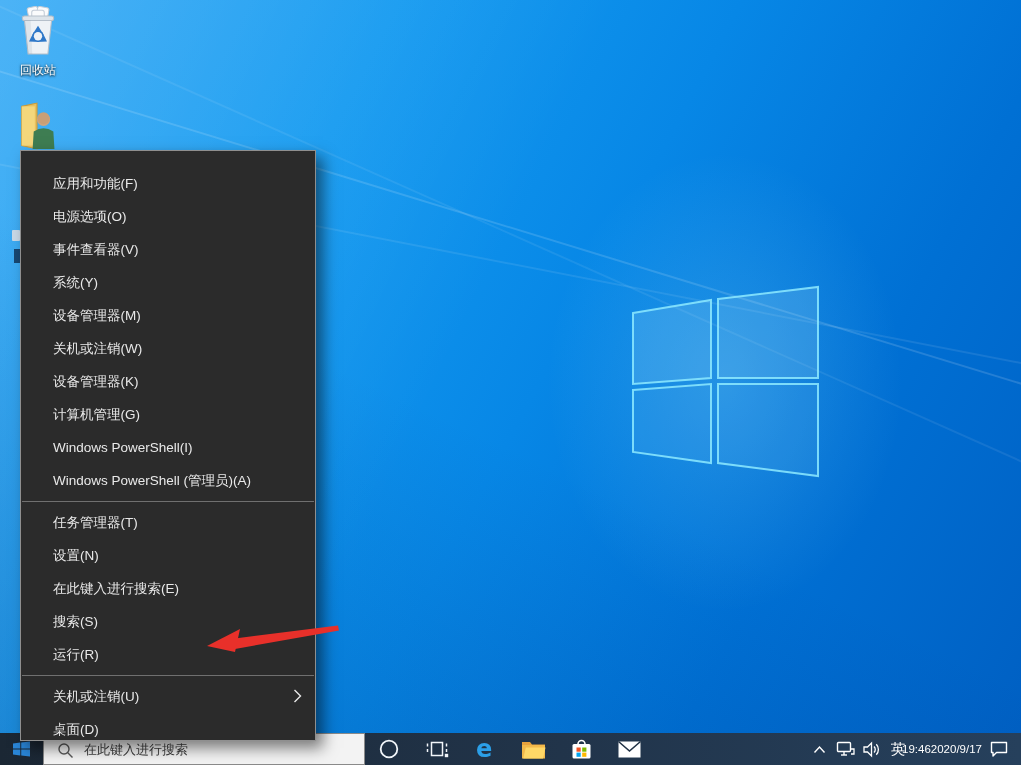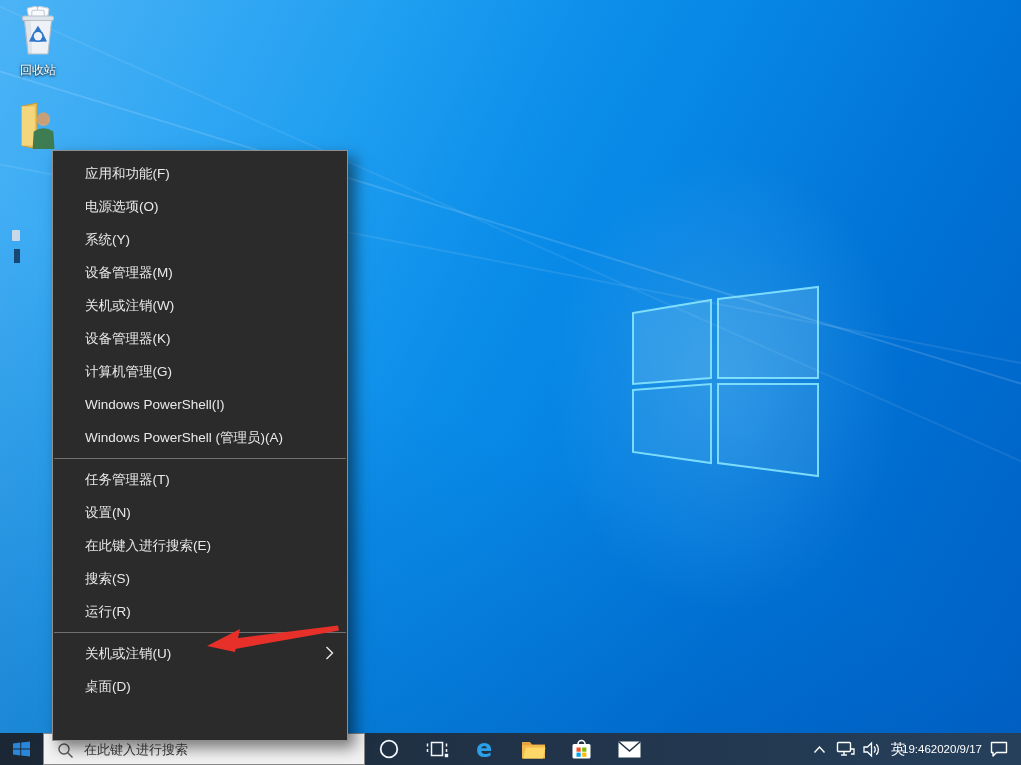--- a/index.html
+++ b/index.html
@@ -31,21 +31,21 @@
   .recycle { left:0px; top:6px; }
   .userfolder { left:-1px; top:102px; }
 
   .sliver { position:absolute; pointer-events:none; }
   .sliver.s1 { left:12px; top:230px; width:8px; height:11px; background:#d8dee6; border-radius:1px; opacity:.9; }
   .sliver.s2 { left:14px; top:249px; width:6px; height:14px; background:#12365c; opacity:.85; }
 
   
   .winx { position:absolute; left:20px; top:150px; width:296px; height:591px;
     background:#2b2b2b; border:1px solid #8f8f8f; z-index:50;
-    box-shadow:7px 7px 14px rgba(0,0,0,.5); padding:6px 0 4px 0;margin-left:32px; }
+    box-shadow:7px 7px 14px rgba(0,0,0,.5); padding:16px 0 4px 0; }
   .mi { height:33px; display:flex; align-items:center; padding:0 12px 0 32px;
     color:#e9e9e9; font-size:13.5px; cursor:default; position:relative; }
   .mi .chev { position:absolute; right:13px; top:9px; }
   .msep { height:1px; background:#707070; margin:4px 1px; }
 
   
   .annot { position:absolute; left:0; top:0; z-index:60; pointer-events:none; }
 
   
   .taskbar { position:absolute; left:0; bottom:0; width:1021px; height:32px;
@@ -126,20 +126,23 @@
   <div class="sliver s2"></div>
 
   <div class="winx">
     <div class="mi">
         <span>应用和功能(F)</span>
       </div>
     <div class="mi">
         <span>电源选项(O)</span>
       </div>
     <div class="mi">
+        <span>事件查看器(V)</span>
+      </div>
+    <div class="mi">
         <span>系统(Y)</span>
       </div>
     <div class="mi">
         <span>设备管理器(M)</span>
       </div>
     <div class="mi">
         <span>关机或注销(W)</span>
       </div>
     <div class="mi">
         <span>设备管理器(K)</span>

